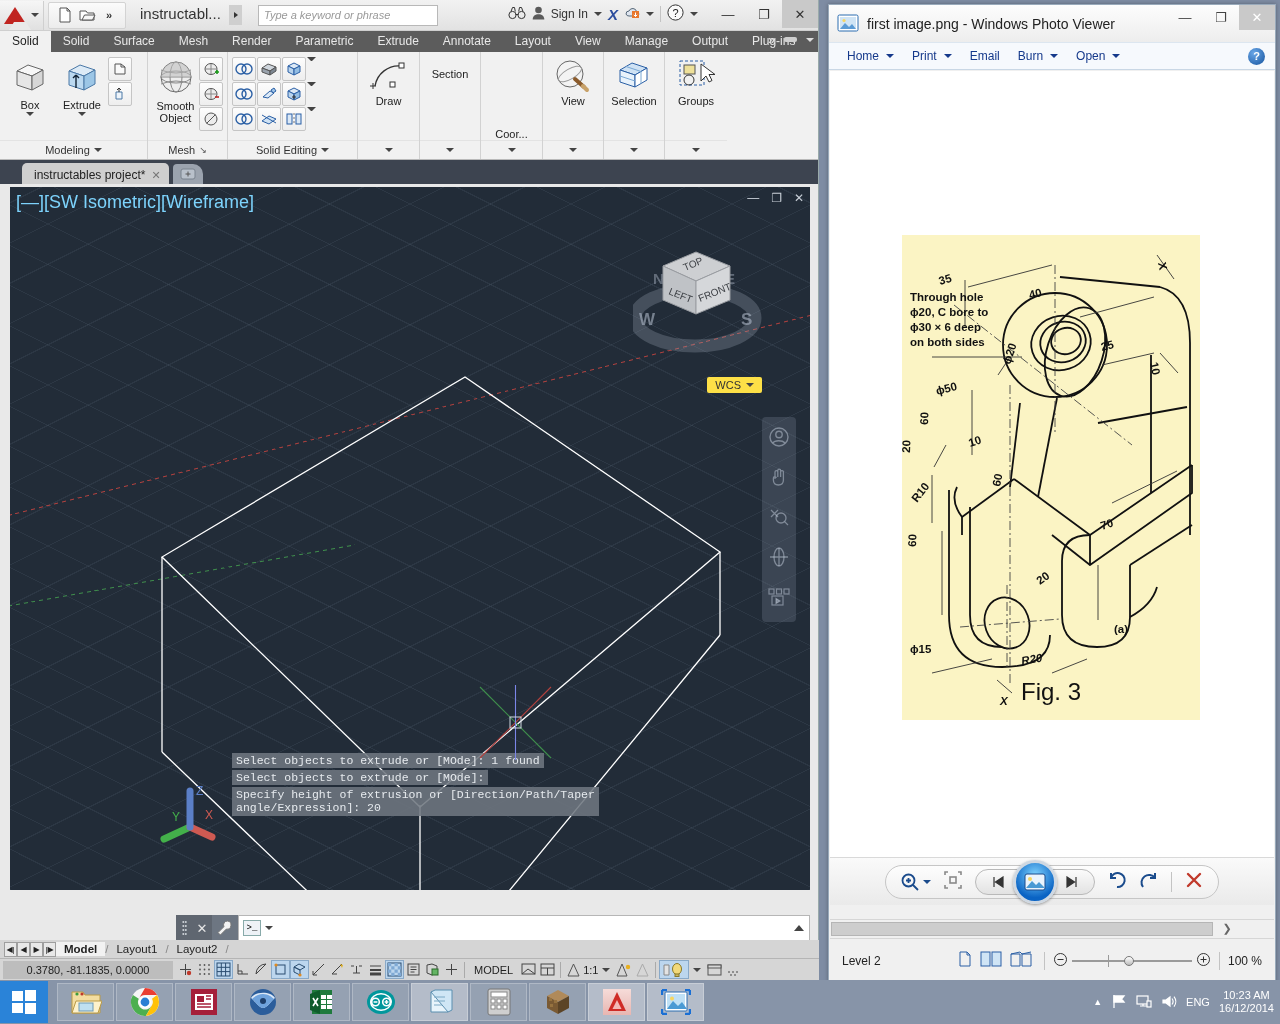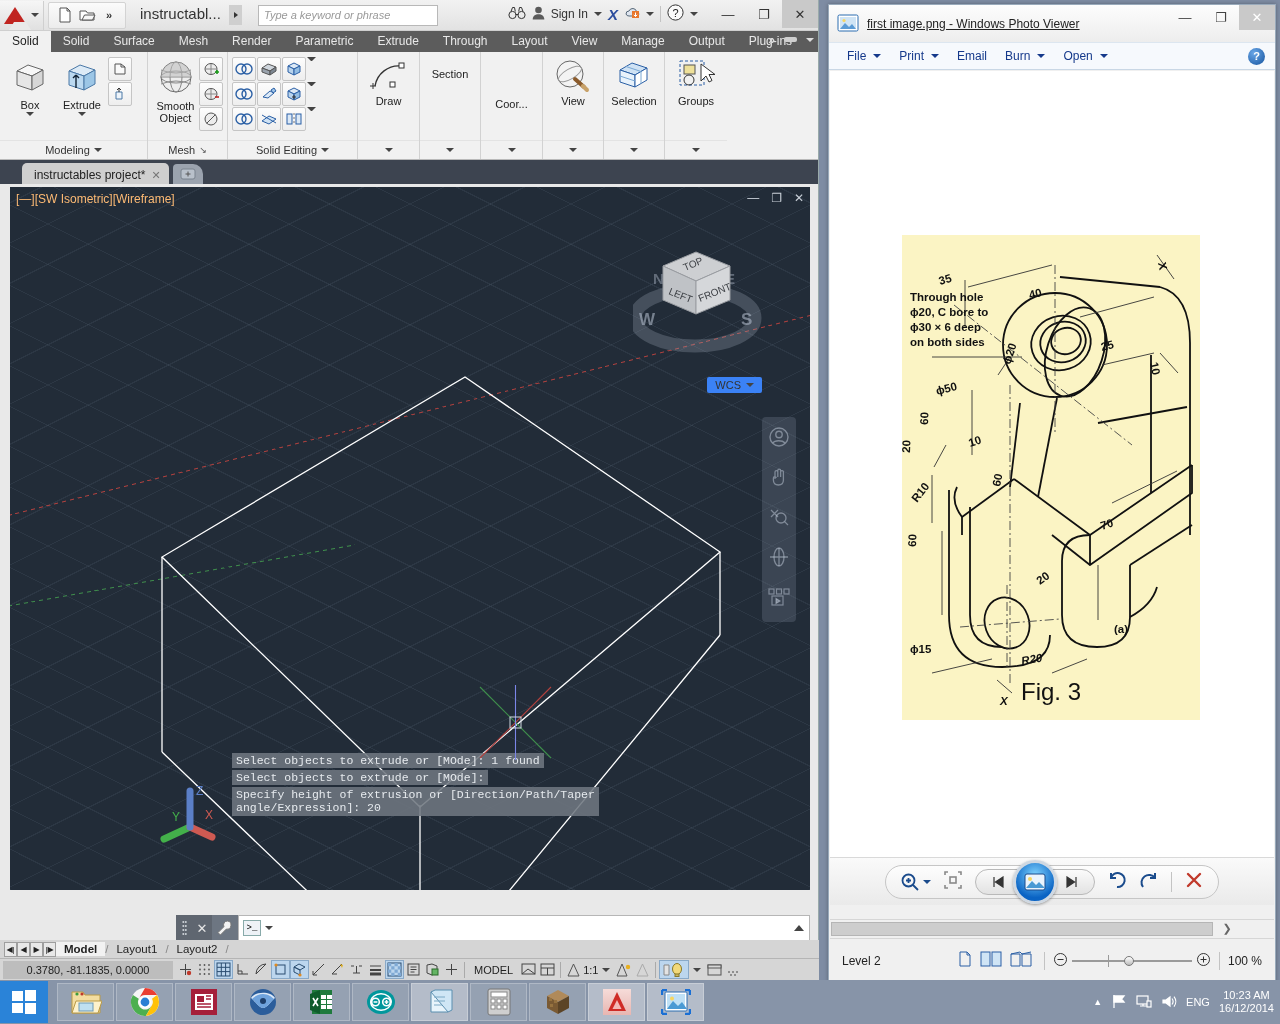--- a/index.html
+++ b/index.html
@@ -87,32 +87,32 @@
   .ftab-new { margin-left:4px; height:20px; width:30px; background:#9ba3ae; border-radius:4px 10px 0 0;
               display:flex;align-items:center;justify-content:center;}
 
   
   .canvas { position:absolute; left:10px; top:187px; right:8px; bottom:90px; background:#222c38; overflow:hidden;}
   .grid-bg { position:absolute; inset:0; opacity:.5;
      background-image:
        repeating-linear-gradient(26.57deg, rgba(150,170,190,.18) 0 1px, transparent 1px 36px),
        repeating-linear-gradient(-26.57deg, rgba(150,170,190,.18) 0 1px, transparent 1px 36px);
   }
-  .vp-label { position:absolute; left:6px; top:5px; color:#fdba74; font-size:12px; }
+  .vp-label { position:absolute; left:6px; top:5px; color:#7dd3fc; font-size:18px; }
   .vp-ctrl { position:absolute; right:6px; top:4px; color:#c9d0d8; display:flex; gap:12px; font-size:12px;}
   .axis-red { position:absolute; left:-10px; top:330px; width:1000px; height:1px;
               background:repeating-linear-gradient(90deg,#b4413e 0 4px, transparent 4px 8px); transform:rotate(-14deg); transform-origin:left;}
   .axis-green { position:absolute; left:-10px; top:420px; width:360px; height:1px;
               background:repeating-linear-gradient(90deg,#3f8f4c 0 4px, transparent 4px 8px); transform:rotate(-10deg);transform-origin:left;}
   .ucs { position:absolute; left:140px; top:590px; width:70px; height:70px;}
   .navbar { position:absolute; right:14px; top:230px; width:34px; height:205px;
             background:rgba(120,130,145,.30); border-radius:4px; }
   .navbar .nitem { height:40px; display:flex; align-items:center; justify-content:center; color:rgba(190,200,215,.45);}
   .viewcube-wrap { position:absolute; right:42px; top:55px; width:135px; height:135px; }
-  .wcs { position:absolute; right:48px; top:190px; background:#3b82f6; color:#333; font-size:11px;
+  .wcs { position:absolute; right:48px; top:190px; background:#fde047; color:#333; font-size:11px;
          padding:2px 8px; border-radius:2px; display:flex; align-items:center; gap:5px;text-align:center;}
 
   .cmdhist { position:absolute; left:222px; bottom:72px; font-family:"Liberation Mono", monospace; font-size:11.5px; }
   .cmdhist div { background:rgba(110,118,128,.88); color:#e6eaee; padding:1px 4px; margin-bottom:2px; display:inline-block;}
   .crosshair { position:absolute; left:468px; bottom:130px; width:75px; height:75px;}
 
   .cmdline { position:absolute; left:176px; right:8px; bottom:38px; height:28px; display:flex; align-items:center;}
   .cmd-handle { width:16px;height:26px;background:#5f6670;display:flex;align-items:center;justify-content:center;}
   .cmd-x { width:20px;height:26px;background:#5f6670;color:#e6e6e6;display:flex;align-items:center;justify-content:center;font-size:13px;}
   .cmd-w { width:26px;height:26px;background:#6d7682;display:flex;align-items:center;justify-content:center;}
@@ -134,21 +134,21 @@
   .sbtn2 { width:19px;height:19px;display:flex;align-items:center;justify-content:center;}
   .sbtn2.on { background:#bcd6ee; border:1px solid #89a9c8; }
   .vsep { width:1px; height:16px; background:#aaa; margin:0 3px;}
 
   
   #pv { position:absolute; left:828px; top:4px; width:448px; height:980px;
         background:#f0f0f0; border:1px solid #9ab; box-shadow:0 0 4px rgba(0,0,0,.3);}
   .pv-title { height:37px; background:linear-gradient(#fdfdfd,#ededed); display:flex; align-items:center;
               padding:0 4px; position:relative; }
   .pv-ic { width:24px;height:20px;margin:0 6px 0 4px;}
-  .pv-name { font-size:12px; color:#222;text-decoration:underline; }
+  .pv-name { font-size:14px; color:#222; }
   .pv-win { position:absolute; right:0; top:0; display:flex; height:25px;}
   .pv-win div { width:36px; display:flex; align-items:center; justify-content:center; color:#444; font-size:13px;}
   .pv-win .cls { background:#c9c9c9; color:#fff; }
   .pv-menu { height:28px; background:#f6f9fd; border-top:1px solid #dce6f0; border-bottom:1px solid #c9d7e5;
              display:flex; align-items:center; gap:2px; padding:0 10px; font-size:12px; color:#15398b; position:relative;}
   .pv-mi { display:flex; align-items:center; gap:7px; padding:3px 8px; }
   .pv-help { position:absolute; right:10px; width:17px;height:17px;border-radius:50%;
              background:radial-gradient(circle at 35% 30%,#6aa7e8,#14539e); color:#fff; font-size:11px; font-weight:bold;
              display:flex; align-items:center; justify-content:center;}
   .pv-canvas { position:absolute; left:1px; right:1px; top:66px; bottom:108px; background:#fff;}
@@ -261,21 +261,21 @@
   </div>
 
   <div class="ribbon-tabs">
     <div class="tab active">Solid</div>
     <div class="tab">Solid</div>
     <div class="tab">Surface</div>
     <div class="tab">Mesh</div>
     <div class="tab">Render</div>
     <div class="tab">Parametric</div>
     <div class="tab">Extrude</div>
-    <div class="tab">Through</div>
+    <div class="tab">Annotate</div>
     <div class="tab">Layout</div>
     <div class="tab">View</div>
     <div class="tab">Manage</div>
     <div class="tab">Output</div>
     <div class="tab">Plug-ins</div>
     <div class="tabs-right">
       <span style="font-weight:bold">»</span>
       <span>
         <svg width="15" height="10" viewBox="0 0 15 10">
             <rect x="1" y="3" width="13" height="5" rx="2" fill="#cfcfcf"></rect>
@@ -483,21 +483,21 @@
         <div class="bigbtn" style="width:56px">
           <span class="lbl">Section</span>
         </div>
       </div>
       <div class="ptitle">
         <span class="caret-sm"></span>
       </div>
     </div>
 
     <div class="panel" style="width:62px">
-      <div class="row" style="justify-content:center;align-items:center;padding-top:12px">
+      <div class="row" style="justify-content:center;align-items:flex-end;padding-top:12px">
         <div class="bigbtn" style="width:56px">
           <span class="lbl">Coor...</span>
         </div>
       </div>
       <div class="ptitle">
         <span class="caret-sm"></span>
       </div>
     </div>
 
     <div class="panel" style="width:61px">
@@ -908,21 +908,21 @@
     <span class="pv-name">first image.png - Windows Photo Viewer</span>
     <div class="pv-win">
       <div>—</div>
       <div>❐</div>
       <div class="cls">✕</div>
     </div>
   </div>
 
   <div class="pv-menu">
     <span class="pv-mi">
-      <span>File</span>
+      <span>Home</span>
       <span class="caret-sm" style="border-top-color:#15398b"></span>
     </span>
     <span class="pv-mi">
       <span>Print</span>
       <span class="caret-sm" style="border-top-color:#15398b"></span>
     </span>
     <span class="pv-mi">
       <span>Email</span>
     </span>
     <span class="pv-mi">

